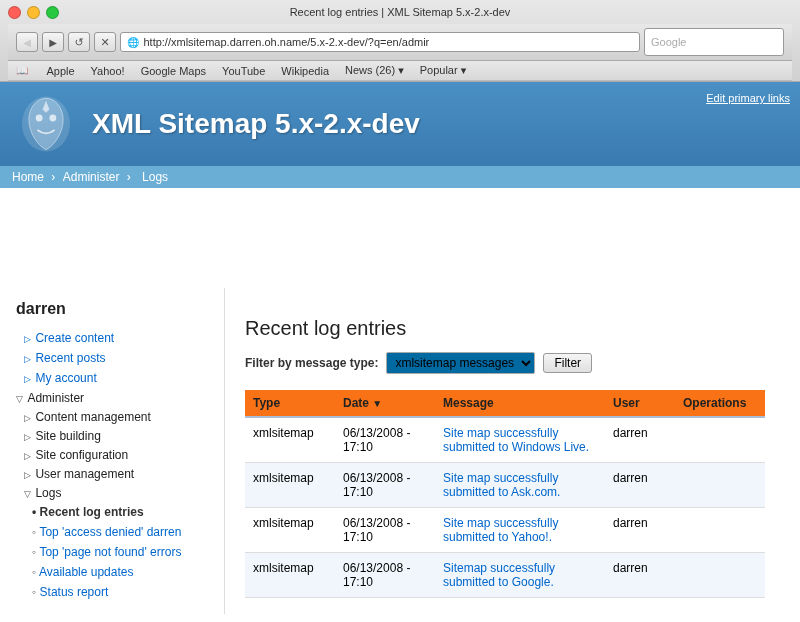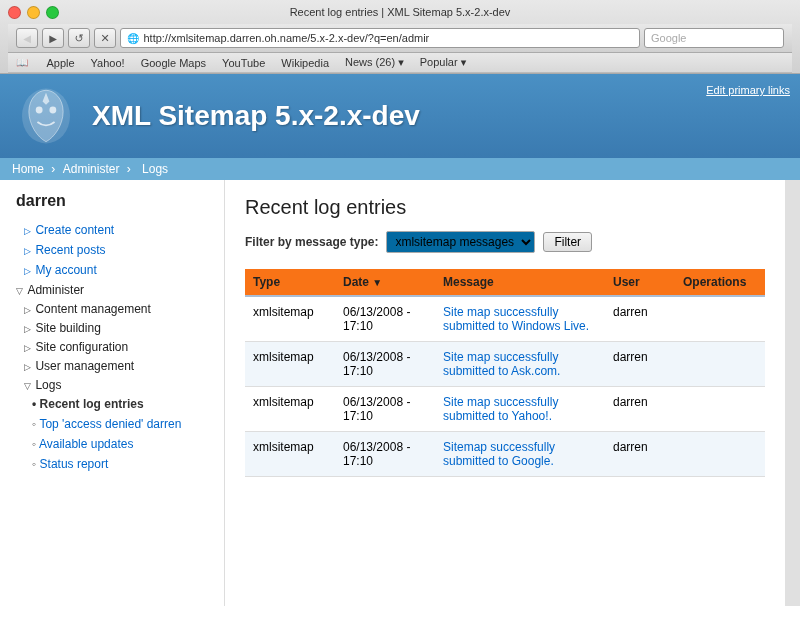--- a/index.html
+++ b/index.html
@@ -50,21 +50,21 @@
     }
     .address-bar {
       flex: 1; display: flex; align-items: center;
       border: 1px solid #999; border-radius: 3px;
       background: #fff; padding: 2px 6px; height: 20px; font-size: 11px; color: #333;
       overflow: hidden;
     }
     .address-icon { margin-right: 4px; font-size: 10px; }
     .address-text { flex: 1; font-size: 11px; }
     .search-bar {
-      width: 140px; height: 20px; border: 1px solid #999; border-radius: 3px;
+      width: 140px; height: 28px; border: 1px solid #999; border-radius: 3px;
       background: #fff; padding: 2px 6px; font-size: 11px; display: flex; align-items: center;
     }
     .search-label { color: #aaa; font-size: 11px; }
 
     
     .bookmarks {
       display: flex; align-items: center; gap: 16px; padding: 3px 8px;
       background: linear-gradient(to bottom, #e8e8e8, #d8d8d8);
       border-bottom: 1px solid #bbb; font-size: 11px;
     }
@@ -92,21 +92,21 @@
     }
 
     
     .breadcrumb-bar {
       background: #6aadd5; padding: 4px 12px; font-size: 12px; color: #fff;
     }
     .breadcrumb-bar a { color: #fff; text-decoration: none; }
     .breadcrumb-bar span { margin: 0 4px; }
 
     
-    .content-area { display: flex; flex: 1; overflow: hidden; }
+    .content-area { display: flex; flex: 1; overflow: hidden; align-items: flex-end; }
 
     
     .sidebar {
       width: 225px; flex-shrink: 0; background: #fff;
       border-right: 1px solid #ddd; padding: 12px 0; overflow-y: auto;
     }
     .sidebar-username {
       font-size: 16px; font-weight: bold; color: #222; padding: 0 16px 10px 16px;
     }
     .sidebar-link {
@@ -235,20 +235,21 @@
       <a class="sidebar-link">Recent posts</a>
       <a class="sidebar-link">My account</a>
       <div class="administer-section">Administer</div>
       <div class="sidebar-subsection">Content management</div>
       <div class="sidebar-subsection">Site building</div>
       <div class="sidebar-subsection">Site configuration</div>
       <div class="sidebar-subsection">User management</div>
       <div class="sidebar-subsection open">Logs</div>
       <a class="sidebar-item-link active">Recent log entries</a>
       <a class="sidebar-item-link">Top 'access denied' darren</a>
+      <a class="sidebar-item-link">Top 'page not found' errors</a>
       <a class="sidebar-item-link">Available updates</a>
       <a class="sidebar-item-link">Status report</a>
     </div>
 
     <div class="main-content">
       <h2 class="page-heading">Recent log entries</h2>
       <div class="filter-row">
         <span class="filter-label">Filter by message type:</span>
         <select class="filter-select">
           <option>xmlsitemap messages</option>

